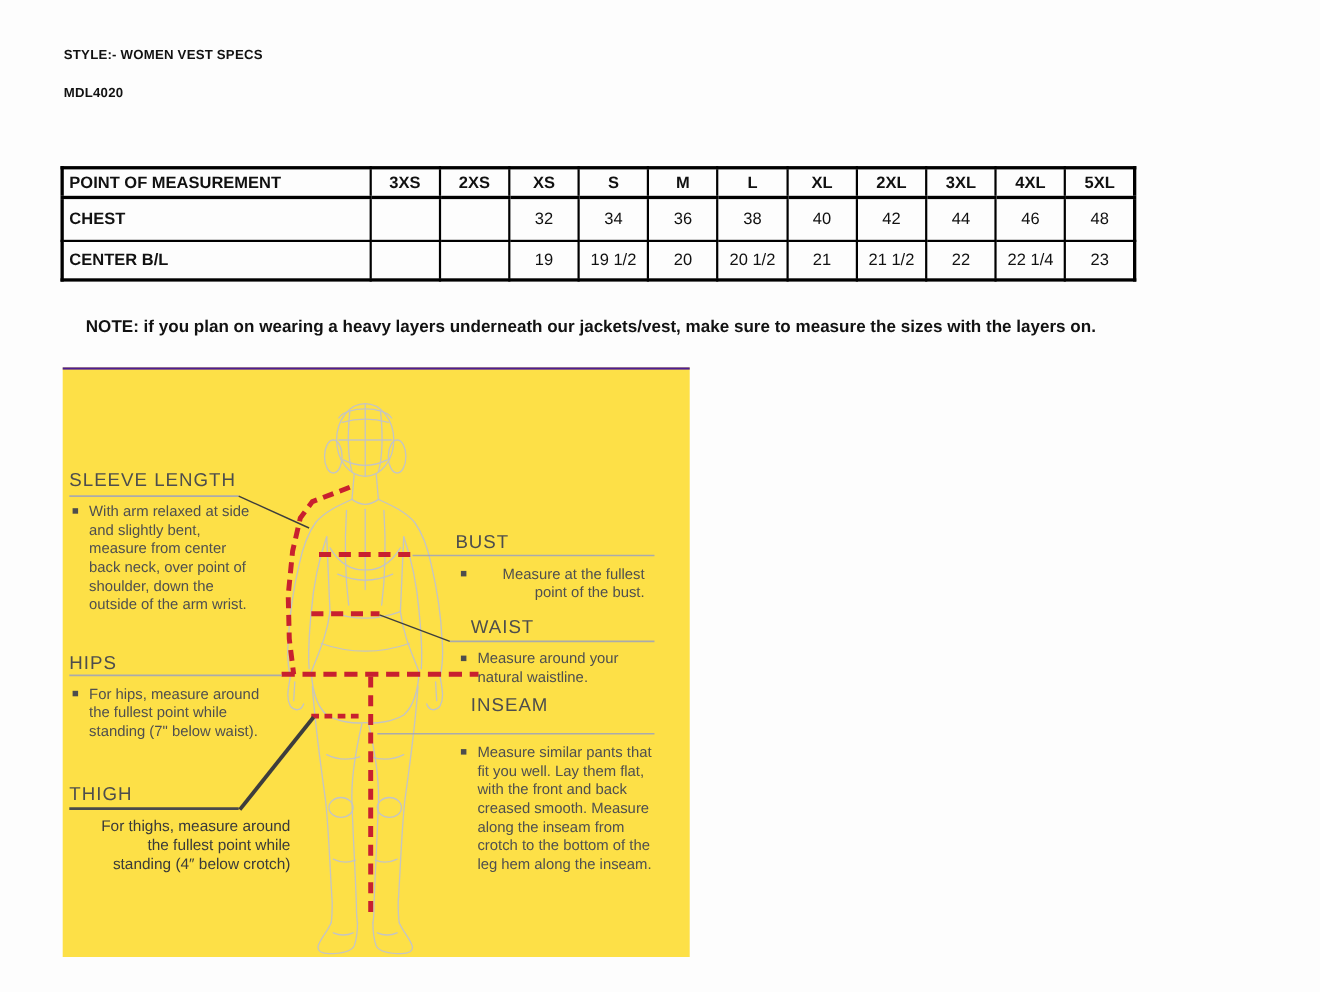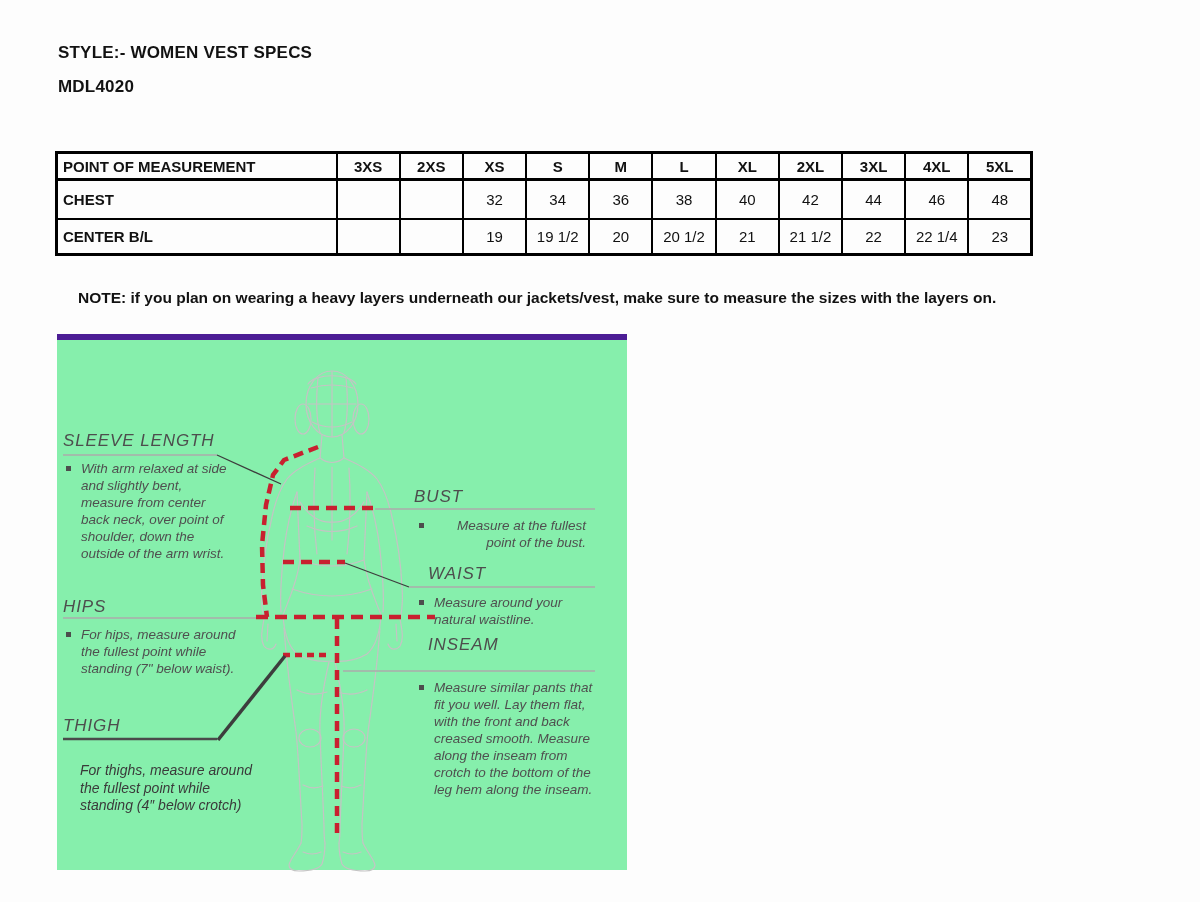--- a/index.html
+++ b/index.html
@@ -6,21 +6,21 @@
   html,body { width:1200px; height:902px; }
   body {
     position:relative;
     background:#fdfdfd;
     font-family:"Liberation Sans", sans-serif;
     color:#111;
     overflow:hidden;
   }
   .title-line {
     position:absolute; left:58px;
-    font-size:17px; font-weight:bold; color:#121212;
+    font-size:12px; font-weight:bold; color:#121212;
     letter-spacing:0.2px;
   }
   #style-line { top:43px; }
   #model-line { top:77px; }
   #note-line  {
     position:absolute; left:58px; top:289px;
     font-size:15.5px; font-weight:bold; color:#121212;margin-left:20px;
   }
 
   
@@ -40,23 +40,22 @@
   #size-table tbody tr:nth-child(1) { height:39px; }
   #size-table tbody tr:nth-child(2) { height:36px; }
   #size-table th.left { text-align:left; padding-left:5px; }
   #size-table tbody th.left { font-weight:bold; }
   #size-table td { font-weight:normal; }
 
   
   #diagram {
     position:absolute; left:57px; top:334px;
     width:570px; height:536px;
-    background:#86efac;
-    border-top:6px solid #4c1d95;
-    font-style:italic;
+    background:#fde047;
+    border-top:2px solid #4c1d95;
   }
   #diagram svg { position:absolute; left:0; top:0; }
   .dg-title {
     position:absolute;
     font-size:17px; color:#4d4d4d; letter-spacing:0.9px;
     white-space:nowrap;
   }
   .dg-para {
     position:absolute;
     font-size:13.5px; line-height:17px; color:#4f4f4f;
@@ -228,21 +227,21 @@
     <span class="ptext">With arm relaxed at side and slightly bent, measure from center back neck, over point of shoulder, down the outside of the arm wrist.</span>
   </div>
 
   <div class="dg-title" style="left:6px; top:257px;">HIPS</div>
   <div class="dg-para" style="left:8px; top:286px; width:176px;">
     <span class="bullet"></span>
     <span class="ptext">For hips, measure around the fullest point while standing (7" below waist).</span>
   </div>
 
   <div class="dg-title" style="left:6px; top:376px;">THIGH</div>
-  <div id="thigh-para" class="dg-para nobullet" style="left:23px; top:422px; width:184px;">
+  <div id="thigh-para" class="dg-para nobullet" style="left:23px; top:406px; width:184px;text-align:right;">
     <span class="ptext">For thighs, measure around the fullest point while standing (4″ below crotch)</span>
   </div>
 
   <div class="dg-title" style="left:357px; top:147px;">BUST</div>
   <div class="dg-para" style="left:361px; top:177px; width:168px;text-align:right;">
     <span class="bullet"></span>
     <span class="ptext">Measure at the fullest point of the bust.</span>
   </div>
 
   <div class="dg-title" style="left:371px; top:224px;">WAIST</div>

